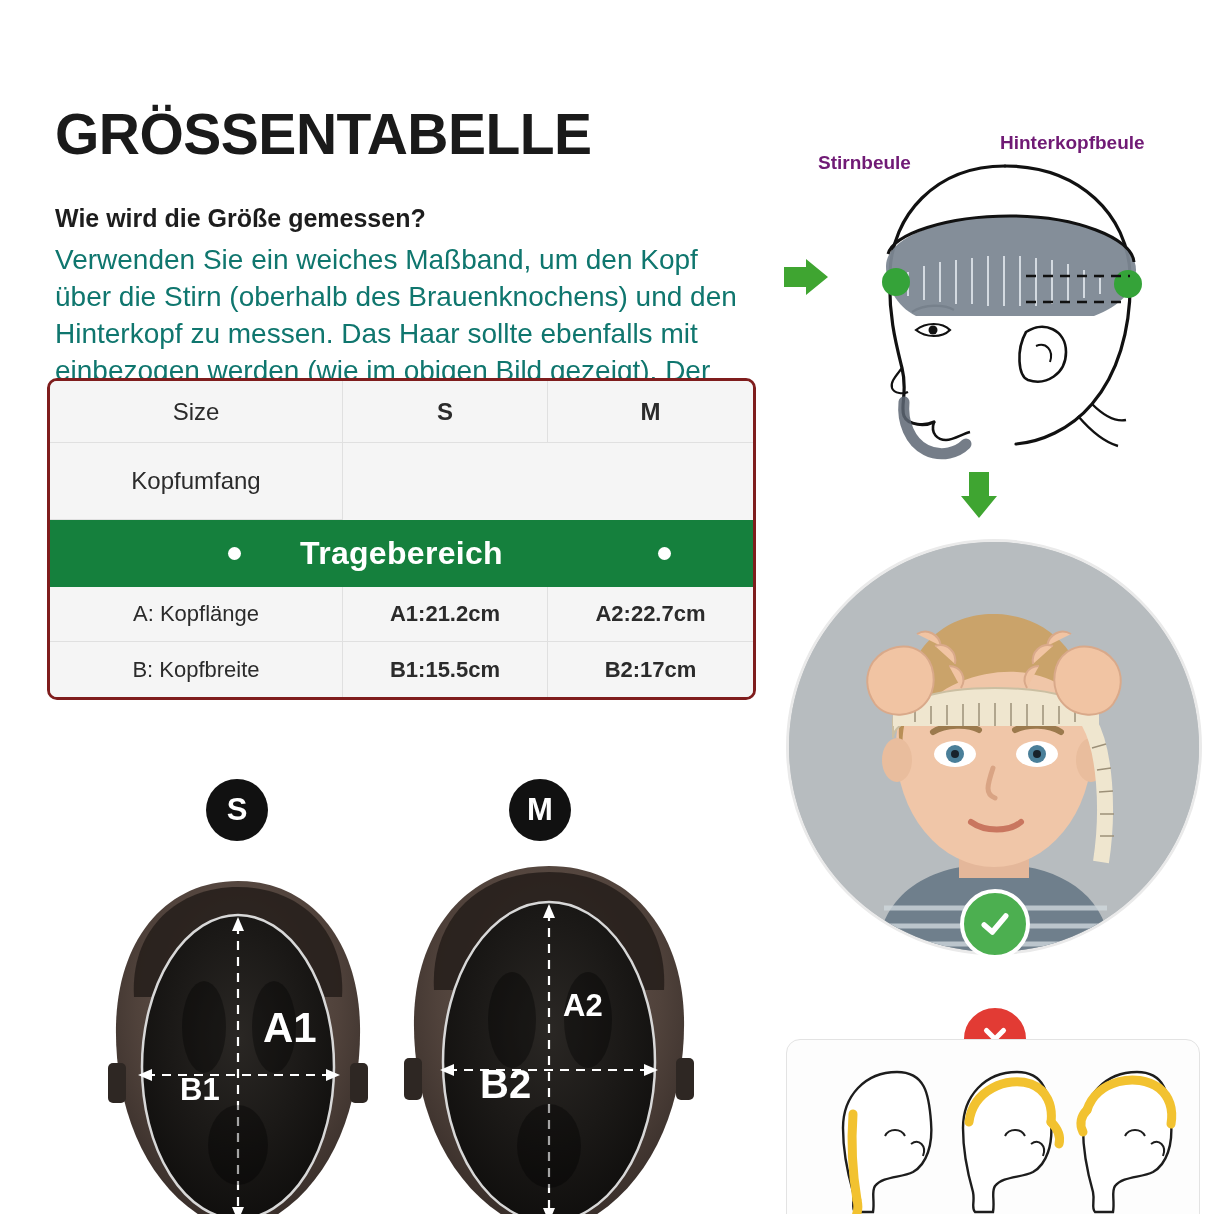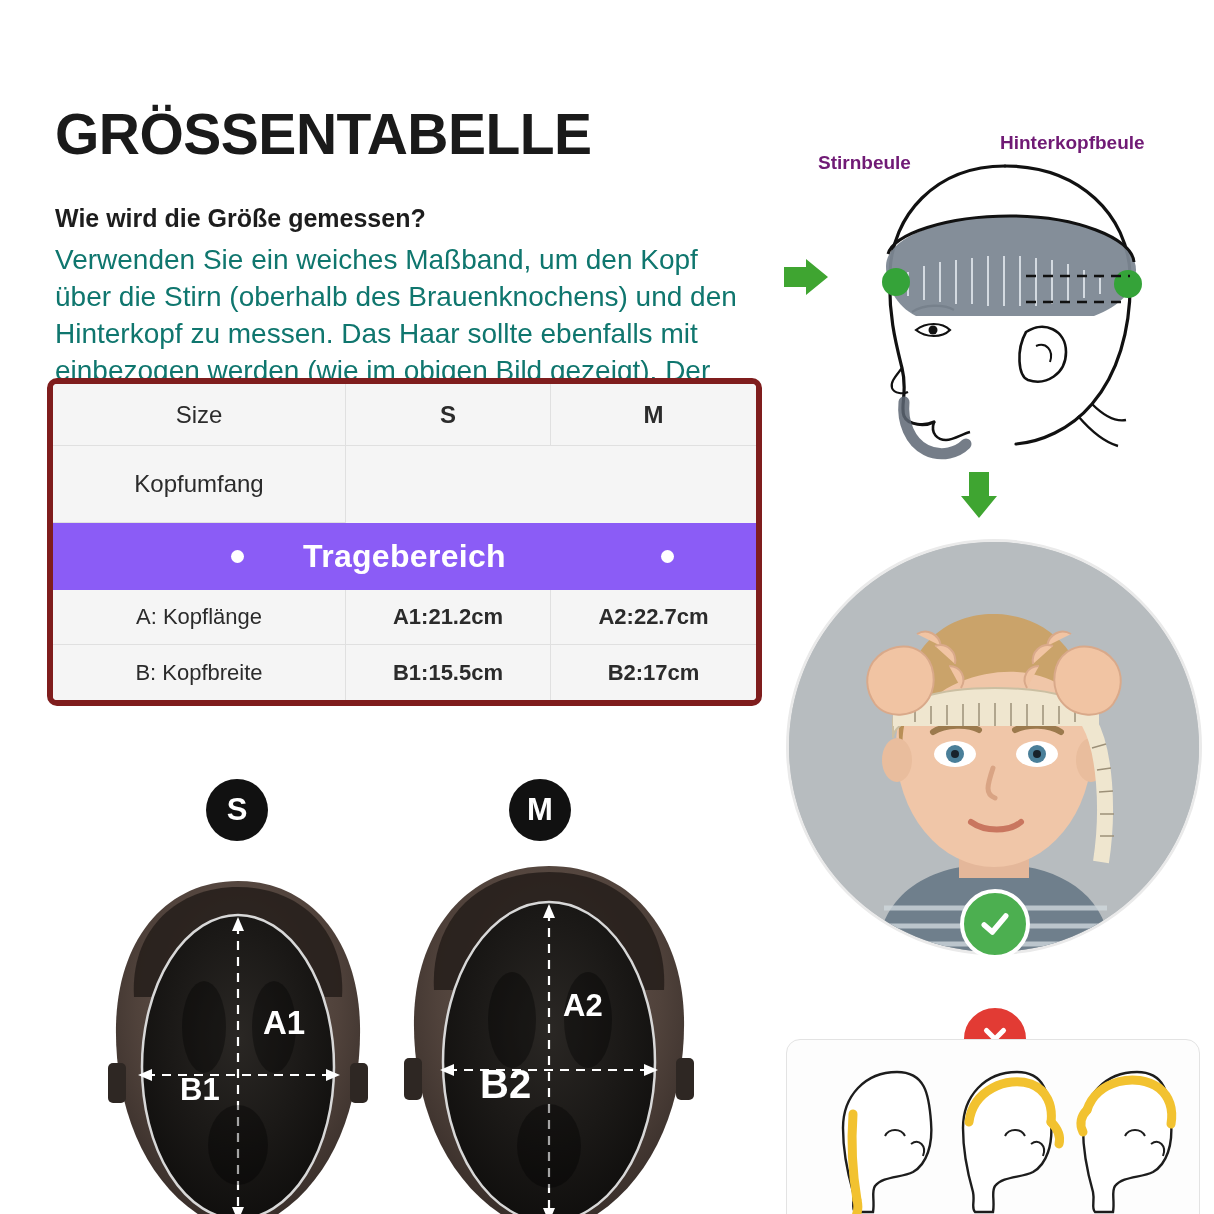--- a/index.html
+++ b/index.html
@@ -31,21 +31,21 @@
   .body-text{
     position:absolute;left:55px;top:198px;width:705px;
     font-size:28px;line-height:1.32;color:#0f766e;
   }
 
   
   .table{
     position:absolute;left:47px;top:334px;width:703px;
     border-radius:10px;overflow:hidden;
     background:#f5f5f5;
-    border:6px solid #7f1d1d;
+    border:3px solid #7f1d1d;
   }
   .trow{display:flex;width:100%;}
   .tcell{
     box-sizing:border-box;
     display:flex;align-items:center;justify-content:center;
     font-size:22px;color:#2b2b2b;
     border-bottom:1px solid #e0e0e0;
     border-right:1px solid #e0e0e0;
     background:#f5f5f5;
   }
@@ -55,21 +55,21 @@
   .h{height:62px;}
   .r2{height:77px;}
   .r4{height:55px;}
   .bold{font-weight:bold;}
   .sz{font-size:24px;font-weight:bold;}
   .kopf{font-size:24px;}
 
   .band{
     position:relative;
     height:67px;width:100%;
-    background:#8b5cf6;
+    background:#15803d;
     display:flex;align-items:center;justify-content:center;
   }
   .band-label{
     color:#ffffff;font-size:32px;font-weight:bold;letter-spacing:0.3px;
   }
   .dot{
     position:absolute;width:13px;height:13px;border-radius:50%;background:#ffffff;top:27px;
   }
   .dot-l{left:178px;}
   .dot-r{left:608px;}
@@ -85,21 +85,21 @@
 
   
   .helmet{position:absolute;}
   .helmet-s{left:104px;top:833px;width:268px;height:360px;}
   .helmet-m{left:400px;top:818px;width:298px;height:378px;}
 
   .hlabel{
     position:absolute;color:#ffffff;font-weight:bold;
     font-family:"Liberation Sans", sans-serif;
   }
-  .lbl-a1{left:263px;top:960px;font-size:33px;}
+  .lbl-a1{left:263px;top:960px;font-size:42px;}
   .lbl-b1{left:180px;top:1028px;font-size:31px;}
   .lbl-a2{left:563px;top:944px;font-size:31px;}
   .lbl-b2{left:480px;top:1018px;font-size:40px;}
 
   
   .right{position:absolute;left:770px;top:0;width:444px;height:1214px;}
 
   .cap{
     position:absolute;font-size:19px;font-weight:bold;color:#701a75;
   }

